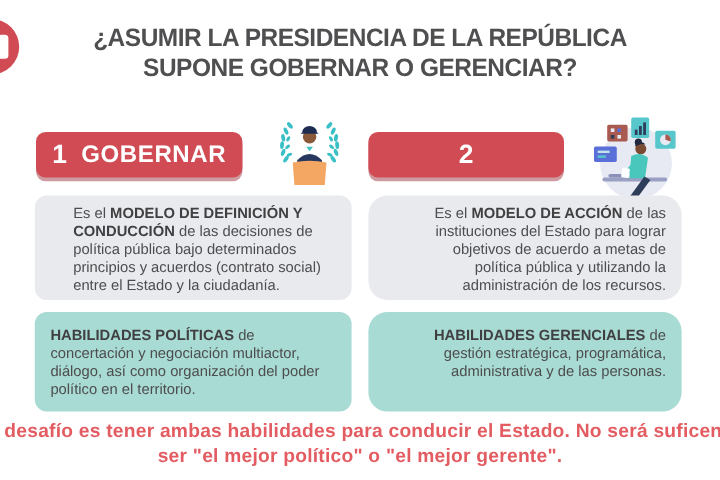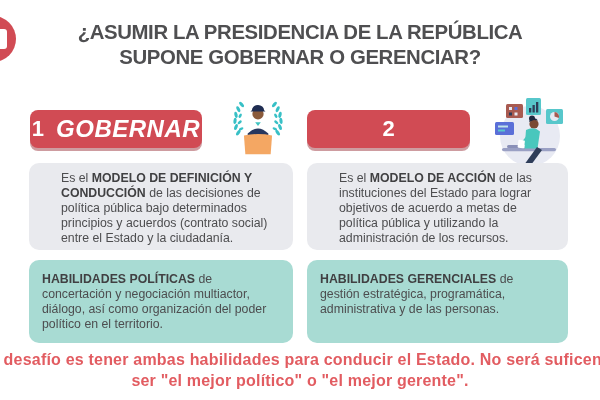--- a/index.html
+++ b/index.html
@@ -16,36 +16,36 @@
   
   .title{position:absolute;left:0;top:19px;width:600px;text-align:center;
     color:#4f4f51;font-weight:bold;font-size:21px;line-height:25px;
     letter-spacing:-0.4px;transform:scaleX(0.97);transform-origin:center;}
 
   
   .badge{position:absolute;height:38px;background:#d14b54;border-radius:8px;
     box-shadow:0 3px 0 rgba(146,36,45,0.45);display:flex;align-items:center;
     justify-content:center;gap:12px;color:#ffffff;font-weight:bold;}
   .badge .num{font-size:22px;}
-  .badge .lbl{font-size:24px;letter-spacing:0.5px;font-style:italic;}
+  .badge .lbl{font-size:20px;letter-spacing:0.5px;}
   .badge-gobernar{left:30px;top:110px;width:172px;}
   .badge-gerenciar{left:307px;top:110px;width:163px;}
 
   .icon-wrap{position:absolute;}
   .icon-gobernar{left:228px;top:97px;width:60px;height:60px;}
   .icon-gerenciar{left:493px;top:95px;width:74px;height:73px;}
 
   
   .box{position:absolute;border-radius:10px;color:#4d4d4f;
     font-size:12.3px;line-height:15px;padding:8px 13px;box-sizing:border-box;}
   .box b{color:#404042;}
   .box-gray{background:#e9eaee;top:163px;height:87px;padding-left:32px;}
   .box-teal{background:#a8dbd3;top:260px;height:83px;padding-top:12px;}
   .box-left{left:29px;width:264px;text-align:left;}
-  .box-right{left:307px;width:261px;}
+  .box-right{left:307px;width:261px;text-align:right;border-radius:16px;}
 
   
   .footer{position:absolute;left:0;top:349px;width:600px;text-align:center;
     color:#e25c61;font-weight:bold;font-size:16px;line-height:21px;
     letter-spacing:0.2px;}
   .footer .l1{white-space:nowrap;display:flex;justify-content:center;width:600px;}
 </style>
 </head>
 <body>
 

